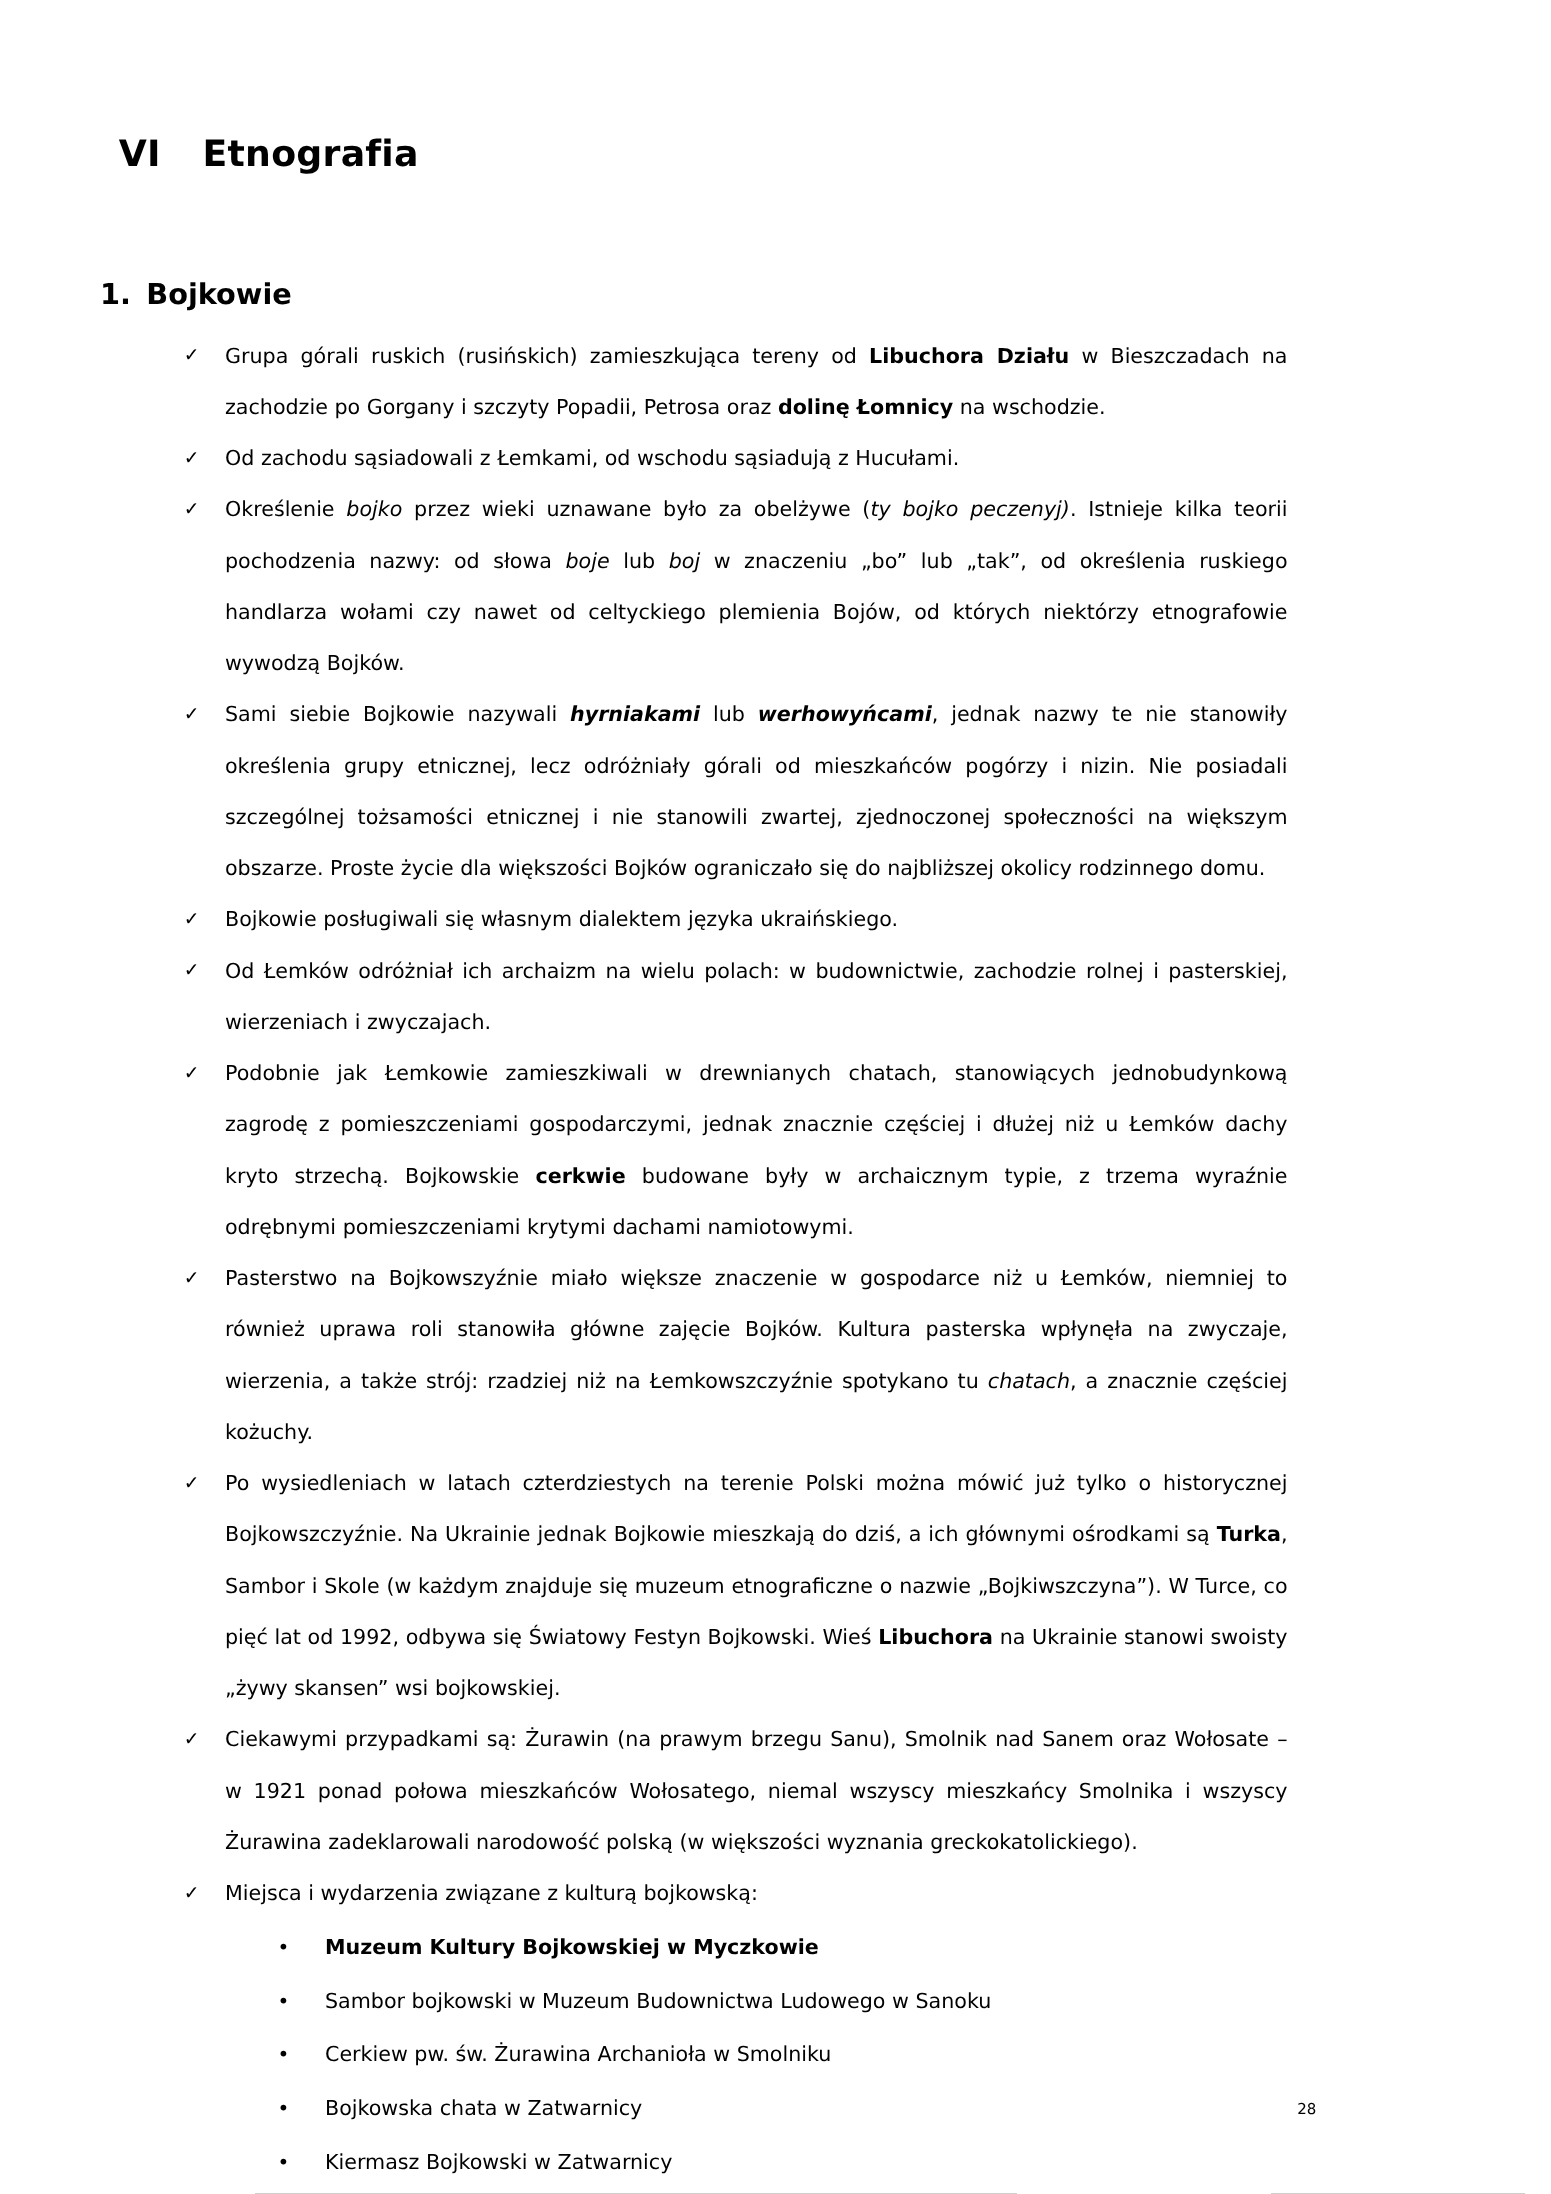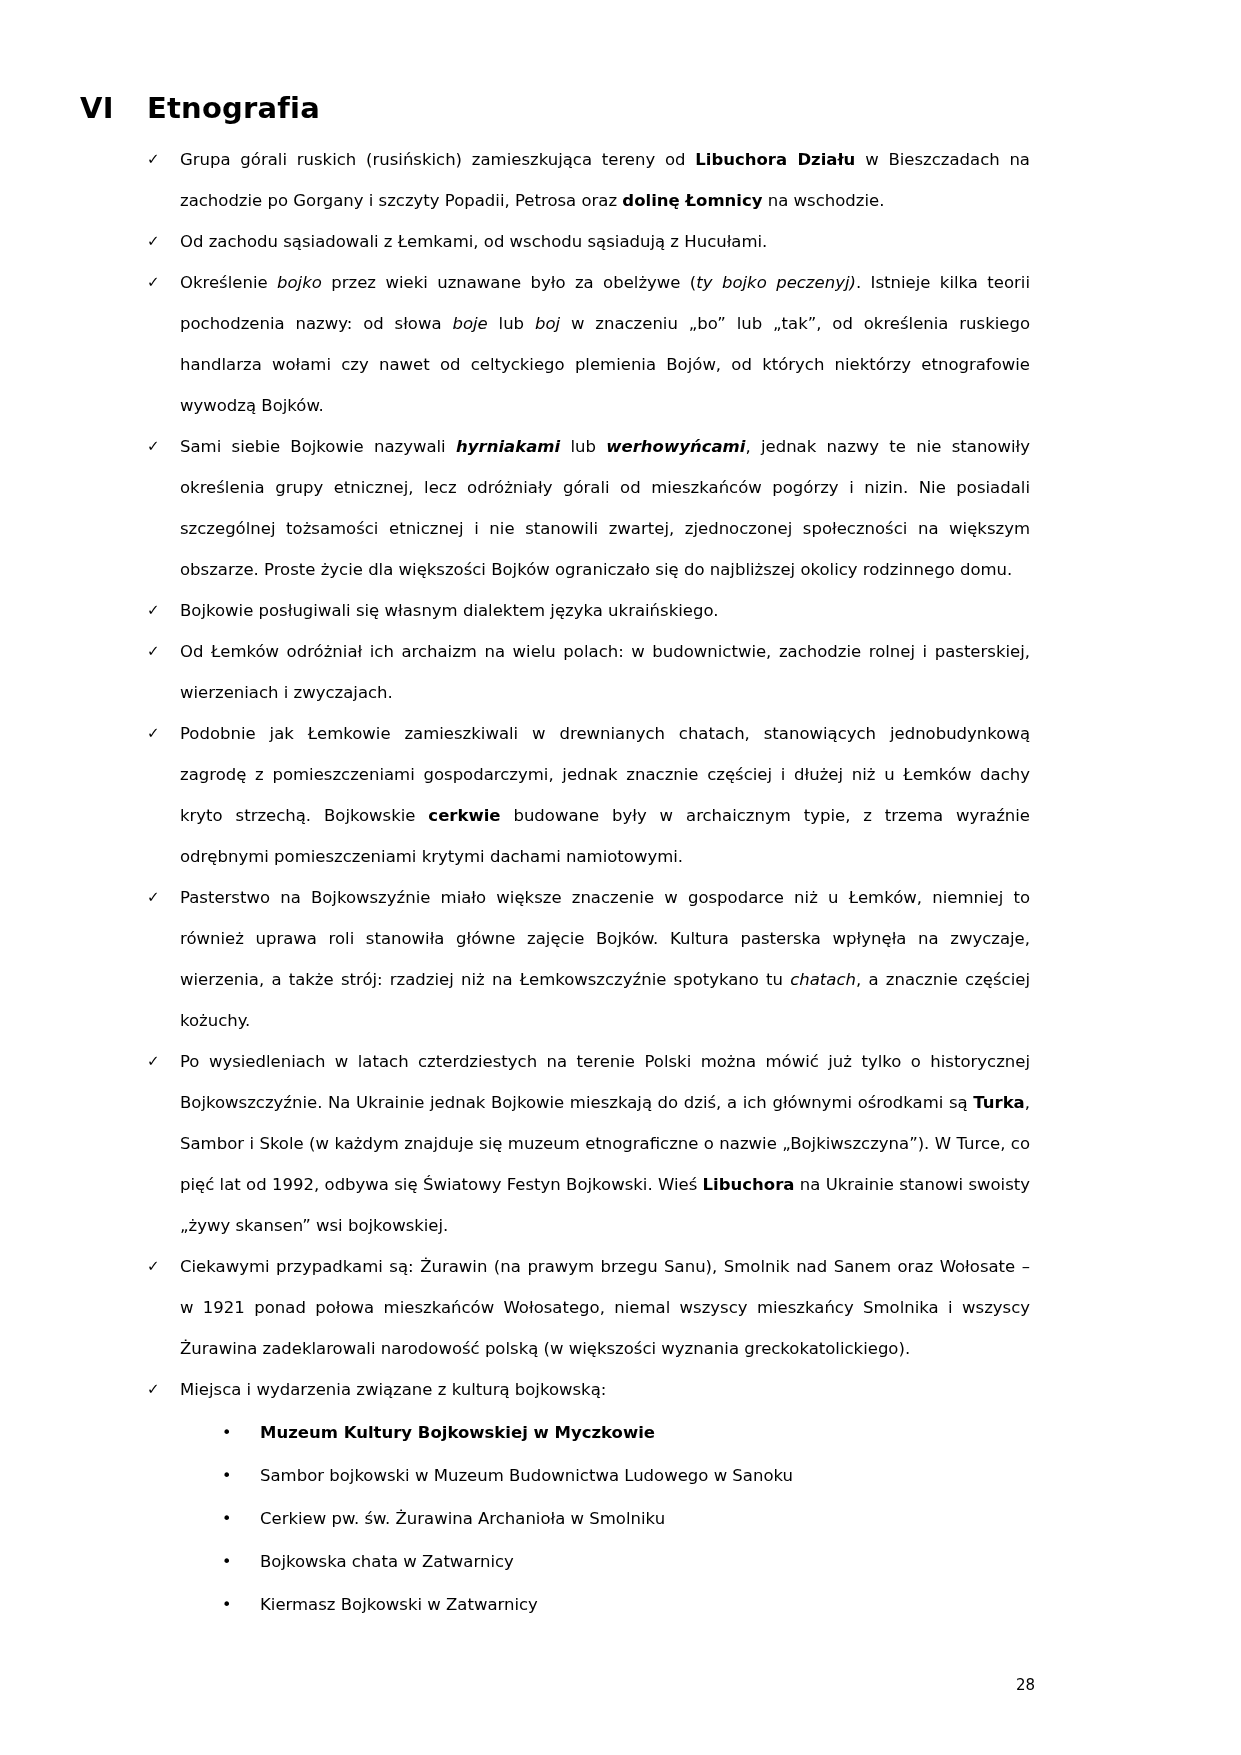--- a/index.html
+++ b/index.html
@@ -7,21 +7,21 @@
     position: relative;
     width: 1241px;
     height: 1755px;
     margin: 0 auto;
     background: #ffffff;
     font-family: "DejaVu Sans", sans-serif;
     color: #000000;
     overflow: hidden;
   }
   h1.chapter {
-    margin: 0;
+    margin: 15px;
     padding: 90px 0 0 80px;
     font-size: 29px;
     font-weight: bold;
     line-height: 1.25;
     letter-spacing: 0.2px;
   }
   h1.chapter .ch-num { display:inline-block; min-width:67px; }
   h2.section {
     margin: 0;
     padding: 66px 0 0 80px;
@@ -66,33 +66,34 @@
   ul.sub-list > li.dot-item > .marker {
     position: absolute;
     left: 0;
     top: 0;
     width: 20px;
     font-size: 16px;
     line-height: 41px;
   }
   .page-number {
     position: absolute;
-    right: 206px;
+    right: 188px;
     bottom: 62px;
-    font-size: 15px;
+    font-size: 12px;
     line-height: 1;
   }
 </style>
 </head>
 <body>
 
 <div class="page">
 
   <h1 class="chapter"><span class="ch-num">VI</span><span class="ch-title">Etnografia</span></h1>
 
+  <h2 class="section"><span class="sec-num">1.</span><span class="sec-title">Bojkowie</span></h2>
 
   <ul class="main-list" id="bullet-list">
       <li class="check-item">
         <span class="marker">✓</span>
         <div class="item-text"><span>Grupa górali ruskich (rusińskich) zamieszkująca tereny od </span><span style="font-weight: bold;">Libuchora Działu</span><span> w Bieszczadach na zachodzie po Gorgany i szczyty Popadii, Petrosa oraz </span><span style="font-weight: bold;">dolinę Łomnicy</span><span> na wschodzie.</span></div>
       </li>
       <li class="check-item">
         <span class="marker">✓</span>
         <div class="item-text"><span>Od zachodu sąsiadowali z Łemkami, od wschodu sąsiadują z Hucułami.</span></div>
       </li>

